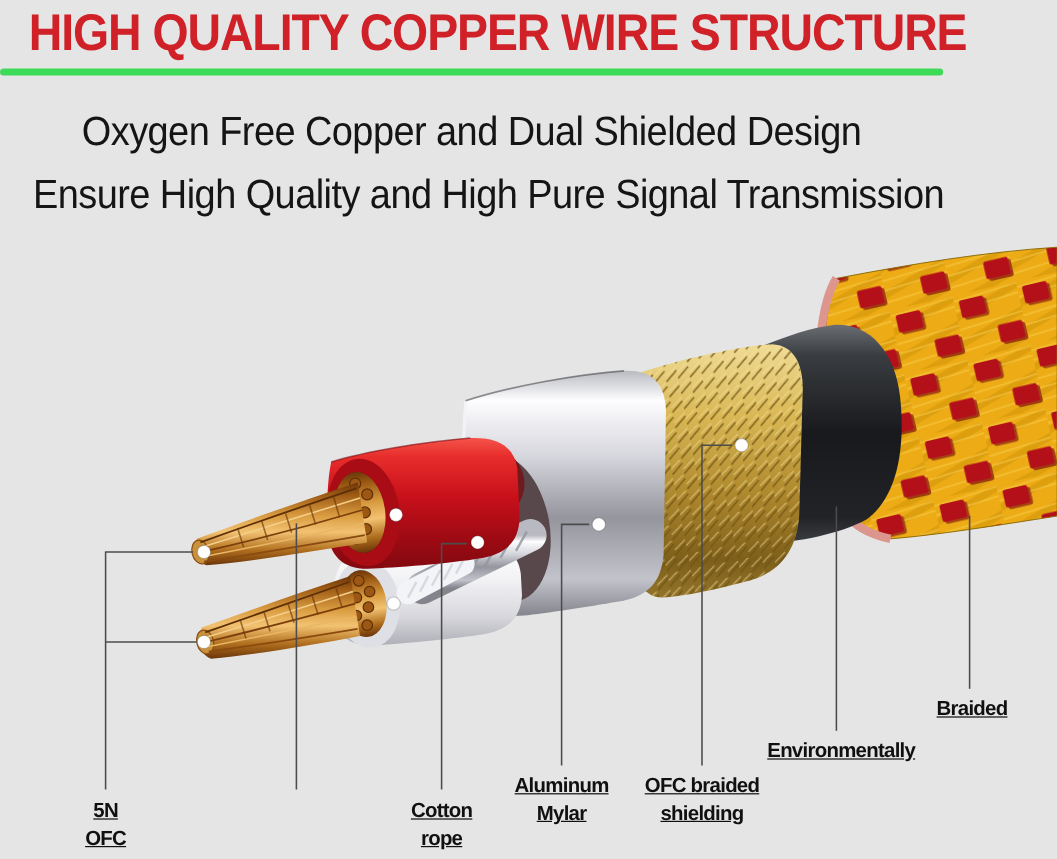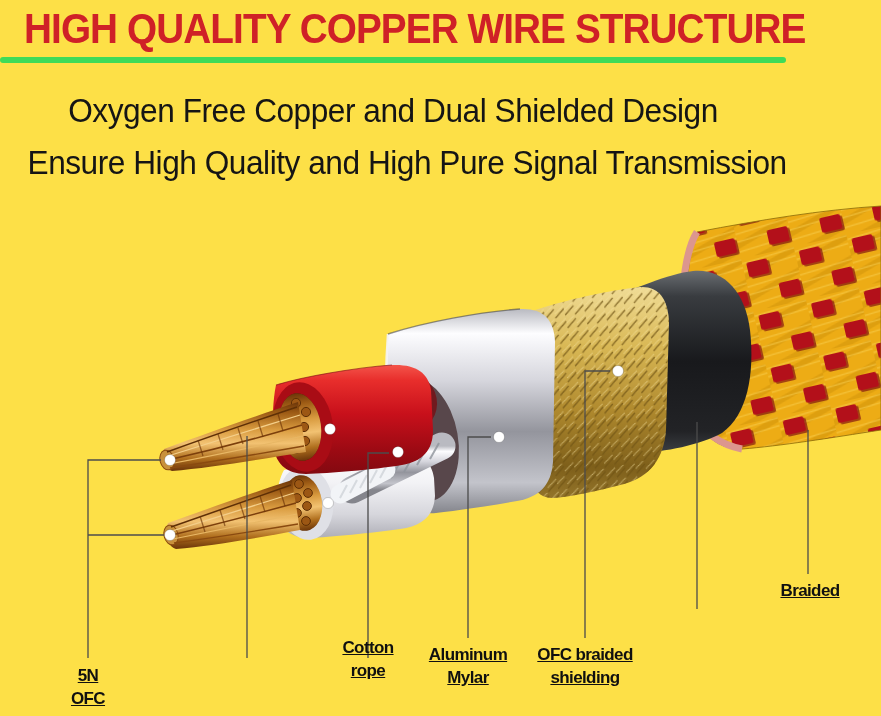--- a/index.html
+++ b/index.html
@@ -1,16 +1,16 @@
 <!DOCTYPE html>
 <html><head>
 <meta charset="utf-8">
 <style>
   html,body{margin:0;padding:0;background:#fff;}
-  .stage{position:relative;width:881px;height:716px;background:#fde047;overflow:hidden;
+  .stage{position:relative;width:881px;height:716px;background:#e5e5e5;overflow:hidden;
          font-family:"Liberation Sans",sans-serif;}
   .title{position:absolute;left:24px;top:3px;font-size:43px;font-weight:700;line-height:50px;
          color:#cf2127;letter-spacing:-1px;white-space:nowrap;
          transform:scaleX(0.90);transform-origin:left center;}
   .divider{position:absolute;left:0;top:57px;width:786px;height:6px;background:#3edb58;border-radius:3px;}
   .subtitle{position:absolute;left:0;top:84px;width:786px;text-align:center;color:#151515;
             font-size:34px;line-height:52px;letter-spacing:-0.5px;white-space:nowrap;
             transform:scaleX(0.93);transform-origin:center;}
   .subtitle span{display:block;}
   .cable-svg{position:absolute;left:0;top:0;}
@@ -208,31 +208,32 @@
       <circle cx="398" cy="452" r="5.5"></circle>
       <circle cx="499" cy="437" r="5.5"></circle>
       <circle cx="618" cy="371" r="5.5"></circle>
     </g>
   </svg>
 
   <div class="lbl" style="left:88px;top:664px">
     <span>5N</span>
     <span>OFC</span>
   </div>
-  <div class="lbl" style="left:368px;top:636px">
+  <div class="lbl" style="left:368px;top:664px">
     <span>Cotton</span>
     <span>rope</span>
   </div>
   <div class="lbl" style="left:468px;top:643px">
     <span>Aluminum</span>
     <span>Mylar</span>
   </div>
   <div class="lbl" style="left:585px;top:643px">
     <span>OFC braided</span>
     <span>shielding</span>
   </div>
   <div class="lbl" style="left:701px;top:614px">
+    <span>Environmentally</span>
   </div>
   <div class="lbl" style="left:810px;top:579px">
     <span>Braided</span>
   </div>
 
 </div>
 
 </body></html>

